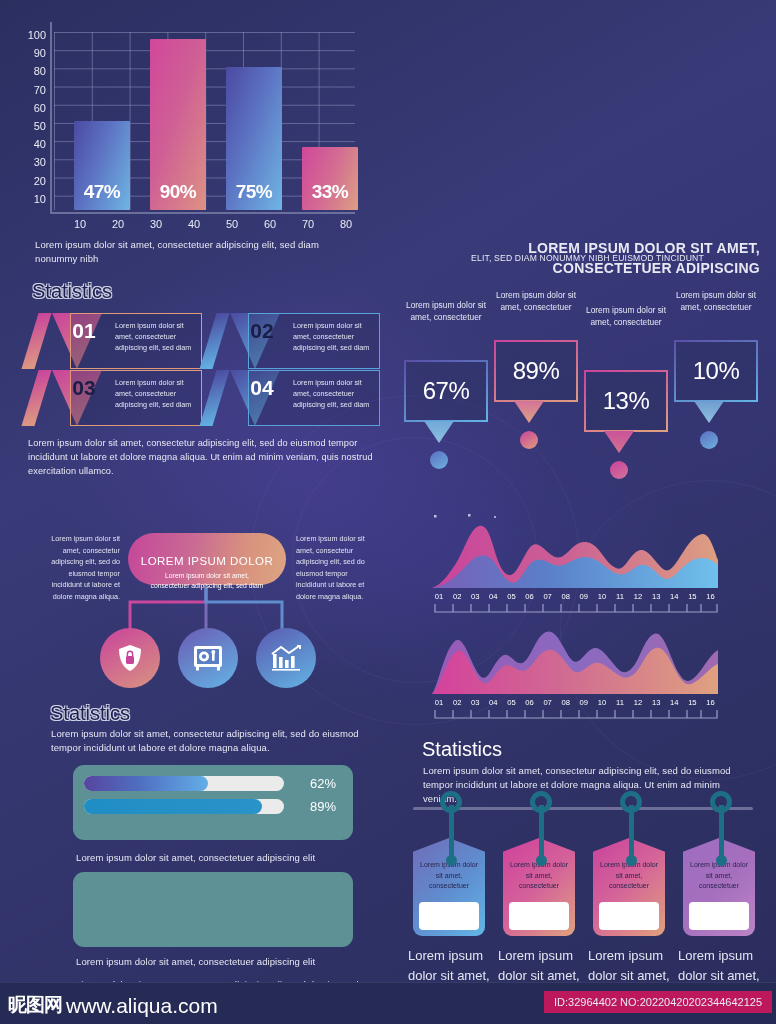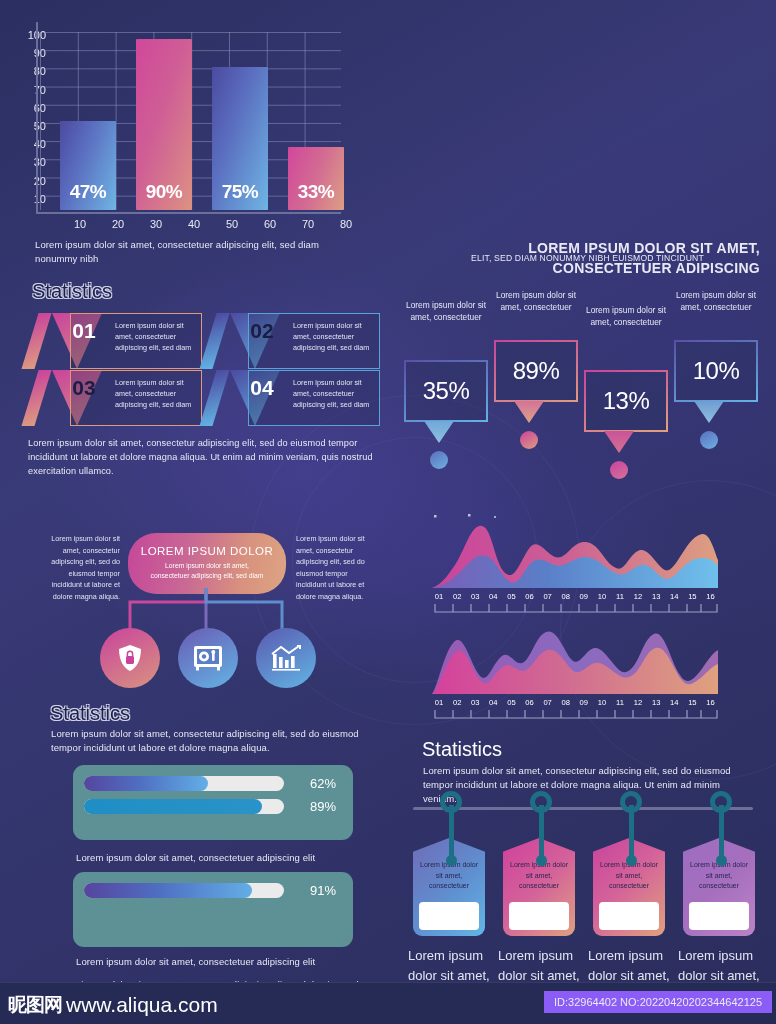--- a/index.html
+++ b/index.html
@@ -35,21 +35,21 @@
     font-weight: 400;
   }
   .h-title-light { font-size: 20px; color: #fff; font-weight: 400; }
 
   
   .barchart-ylabels { position: absolute; left: 12px; top: 26px; width: 34px; }
   .barchart-ylabels div {
     height: 18.2px; text-align: right; color: #e9eaf5; font-size: 11px; line-height: 18.2px;
   }
   .plot {
-    position: absolute; left: 36px; top: 22px; width: 305px; height: 192px;
+    position: absolute; left: 50px; top: 22px; width: 305px; height: 192px;
     border-left: 2px solid #6b6f9c;
     border-bottom: 2px solid #6b6f9c;
     text-decoration: underline;
   }
   .grid {
     position: absolute; left: 2px; top: 10px; right: 0; bottom: 2px;
     background-image:
       linear-gradient(to right, rgba(150,154,196,.5) 1px, transparent 1px),
       linear-gradient(to bottom, rgba(150,154,196,.5) 1px, transparent 1px);
     background-size: 37.8px 18.2px;
@@ -96,24 +96,24 @@
     position: absolute; width: 84px; height: 62px; border: 2px solid #58a4d8;
     background: rgba(44,48,98,0.45);
     display: flex; align-items: center; justify-content: center;
   }
   .callout .cbox span { color: #fff; font-size: 24px; letter-spacing: -0.5px; }
   .callout .ptr { position: absolute; width: 30px; height: 22px; }
   .callout .dot { position: absolute; width: 18px; height: 18px; border-radius: 50%; }
 
   
   .hub-pill {
-    position: absolute; left: 128px; top: 533px; width: 158px; height: 61px;
+    position: absolute; left: 128px; top: 533px; width: 158px; height: 52px;
     border-radius: 28px;
     background: linear-gradient(100deg, #c5479a 0%, #c96a94 40%, #d8917e 72%, #dda583 100%);
-    text-align: center; padding-top: 12px;
+    text-align: center; padding-top: 22px;
   }
   .hub-pill .t1 { color: #fff; font-size: 11.5px; letter-spacing: .04em; }
   .hub-pill .t2 { color: #fff; font-size: 6.8px; line-height: 1.5; margin-top: 4px; padding: 0 22px; }
   .hub-side { position: absolute; width: 72px; font-size: 7.2px; line-height: 1.6; color: #e2e4f2; }
   .hub-circle {
     position: absolute; width: 60px; height: 60px; border-radius: 50%;
     display: flex; align-items: center; justify-content: center;
   }
 
   
@@ -155,23 +155,23 @@
   .stemdot { position: absolute; width: 11px; height: 11px; border-radius: 50%; background: #1d6f86; }
   .tagcap { position: absolute; width: 82px; font-size: 13px; line-height: 1.5; color: #e3e5f2; }
 
   
   .footbar {
     position: absolute; left: 0; bottom: 0; width: 776px; height: 42px;
     background: #262b55; border-top: 1px solid #353a66;
   }
   .idbox {
     position: absolute; right: 4px; top: 8px; height: 22px; padding: 0 10px;
-    background: #8b5cf6; color: #e9eaf5; font-size: 11px; line-height: 22px; margin-left: 18px;
-  }
-  .wm { position: absolute; left: 8px; bottom: 4px; display: flex; align-items: center; }
+    background: #be185d; color: #e9eaf5; font-size: 11px; line-height: 22px; margin-left: 18px;
+  }
+  .wm { position: absolute; left: 8px; bottom: 4px; display: flex; align-items: flex-end; }
   .wm .cn {
     font-size: 19px; color: #fff; font-family: "DejaVu Sans", sans-serif;
     letter-spacing: -1px; font-weight: bold;
   }
   .wm .url { font-size: 21px; color: #fff; margin-left: 4px; }
 </style>
 </head>
 <body>
 
 <div id="page">
@@ -268,21 +268,21 @@
     <div class="box" style="border-color:#58a4d8;"></div>
     <div class="num" style="color:#fff;">04</div>
     <div class="txt">Lorem ipsum dolor sit amet, consectetuer adipiscing elit, sed diam</div>
   </div>
 
   <div class="cap" style="position:absolute; left:28px; top:437px; width:345px; font-size:9.2px; line-height:1.5;">Lorem ipsum dolor sit amet, consectetur adipiscing elit, sed do eiusmod tempor incididunt ut labore et dolore magna aliqua. Ut enim ad minim veniam, quis nostrud exercitation ullamco.</div>
 
   <div class="callout" style="left:404px; top:300px;">
     <div class="ctext" style="top:0;">Lorem ipsum dolor sit amet, consectetuer</div>
     <div class="cbox" style="top:60px; border-image:linear-gradient(160deg,#5a4fa8,#63b4e4) 1;">
-      <span>35%</span>
+      <span>67%</span>
     </div>
     <div class="ptr" style="top:121px; left:20px; background:linear-gradient(180deg,#6fa8d8,#8fc0e0); clip-path:polygon(0 0,100% 0,50% 100%);"></div>
     <div class="dot" style="top:151px; left:26px; background:linear-gradient(150deg,#5a6fc0,#6fb0e0);"></div>
   </div>
 
   <div class="callout" style="left:494px; top:290px;">
     <div class="ctext" style="top:0;">Lorem ipsum dolor sit amet, consectetuer</div>
     <div class="cbox" style="top:50px; border-image:linear-gradient(160deg,#c9439c,#dd9c80) 1;">
       <span>89%</span>
     </div>
@@ -490,26 +490,20 @@
     <div class="prow">
       <div class="ptrack">
         <div class="pfill" style="width:89%; background:linear-gradient(90deg,#1f8ec4,#2a93c9);"></div>
       </div>
       <div class="pval">89%</div>
     </div>
   </div>
   <div class="cap" style="position:absolute; left:76px; top:851px; width:300px;">Lorem ipsum dolor sit amet, consectetuer adipiscing elit</div>
 
   <div class="progpanel" style="left:73px; top:872px;">
-    <div class="prow">
-      <div class="ptrack">
-        <div class="pfill" style="width:84%; background:linear-gradient(90deg,#56459e,#4f6fc2 45%,#63aee6);"></div>
-      </div>
-      <div class="pval">91%</div>
-    </div>
   </div>
   <div class="cap" style="position:absolute; left:76px; top:955px; width:300px;">Lorem ipsum dolor sit amet, consectetuer adipiscing elit</div>
 
   <div class="cap" style="position:absolute; left:51px; top:978px; width:330px; line-height:1.5;">Lorem ipsum dolor sit amet, consectetur adipiscing elit, sed do eiusmod tempor incididunt ut labore et dolore magna aliqua.</div>
 
   <div class="h-title-light" style="position:absolute; left:422px; top:738px;">Statistics</div>
   <div class="cap" style="position:absolute; left:423px; top:764px; width:318px;">Lorem ipsum dolor sit amet, consectetur adipiscing elit, sed do eiusmod tempor incididunt ut labore et dolore magna aliqua. Ut enim ad minim veniam.</div>
 
   <div class="rail" style="left:413px; top:807px; width:340px;"></div>
 

